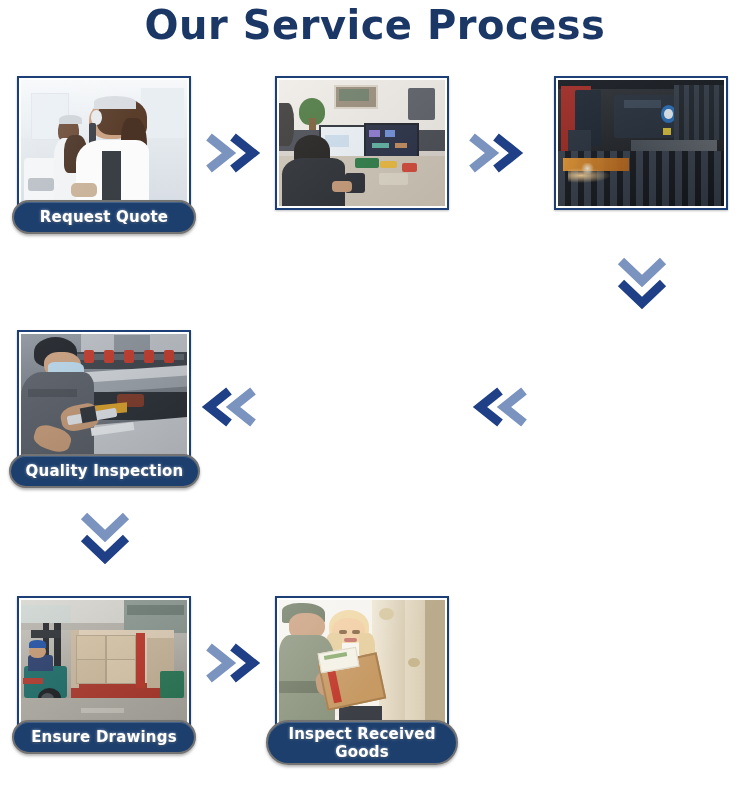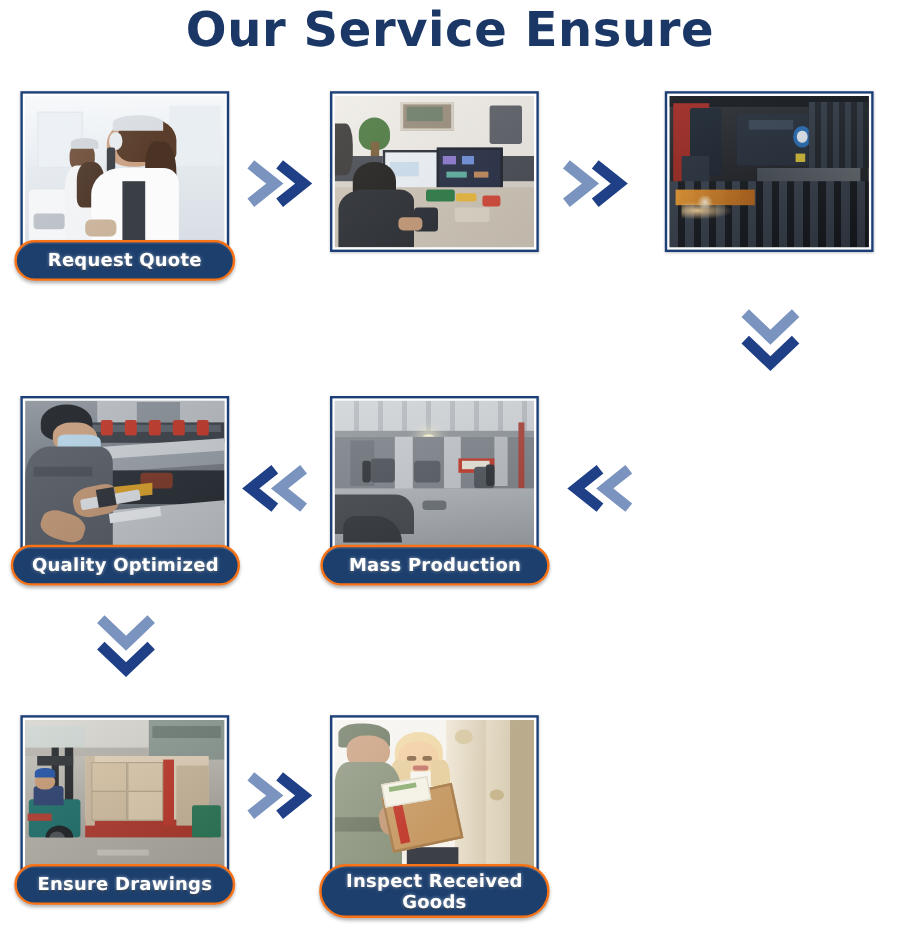--- a/index.html
+++ b/index.html
@@ -30,21 +30,21 @@
     box-shadow:0 1px 2px rgba(0,0,0,.25);
     overflow:hidden;
   }
   .scene{position:absolute;left:2px;top:2px;right:2px;bottom:2px;overflow:hidden;}
   .scene>i{position:absolute;display:block;}
 
   
   .pill{
     position:absolute;box-sizing:border-box;
     background:#1c3f6e;
-    border:2px solid #f97316;
+    border:2px solid #737373;
     border-radius:999px;
     display:flex;align-items:center;justify-content:center;
     text-align:center;
     box-shadow:0 2px 3px rgba(0,0,0,.3), inset 0 1px 0 rgba(255,255,255,.18);
   }
   .pill span{
     color:#ffffff;font-weight:bold;
     font-family:"DejaVu Sans","Liberation Sans",sans-serif;
     font-size:15px;line-height:18px;letter-spacing:.2px;
     text-shadow:0 0 3px rgba(255,255,255,.55), 0 1px 1px rgba(0,0,0,.4);
@@ -53,21 +53,21 @@
 
   
   .arrow{position:absolute;}
   .arrow svg{display:block;overflow:visible;}
 </style>
 </head>
 <body>
 
 <div id="board">
 
-  <div class="title">Our Service Ensure</div>
+  <div class="title">Our Service Process</div>
 
   <div class="card" style="left:17px;top:76px;width:174px;height:180px;">
     <div class="photo" style="width:174px;height:134px;">
       <div class="scene" style="background:linear-gradient(180deg,#eef1f4 0%,#e2e7ec 55%,#d7dde4 100%);">
         <i style="left:0;top:0;width:100%;height:46%;background:linear-gradient(180deg,#f6f8fa,#e6ebf0);"></i>
         <i style="left:6%;top:10%;width:22%;height:36%;background:#eaeff4;border:1px solid #dfe5eb;"></i>
         <i style="left:72%;top:6%;width:26%;height:40%;background:#e9eef3;"></i>
         <i style="left:2%;top:62%;width:30%;height:38%;background:#f3f5f7;border-radius:4px 8px 0 0;"></i>
         <i style="left:4%;top:78%;width:16%;height:10%;background:#b9bfc6;border-radius:3px;"></i>
 
@@ -198,61 +198,31 @@
         <i style="left:4%;top:44%;width:30%;height:6%;background:#4a5058;"></i>
         <i style="left:24%;top:56%;width:22%;height:20%;background:#c49a78;border-radius:40% 30% 30% 40%;transform:rotate(-12deg);"></i>
         <i style="left:8%;top:74%;width:22%;height:18%;background:#c49a78;border-radius:40%;transform:rotate(18deg);"></i>
         <i style="left:28%;top:62%;width:30%;height:7%;background:#dfe3e8;transform:rotate(-10deg);border-radius:2px;"></i>
         <i style="left:36%;top:58%;width:9%;height:12%;background:#2f343b;transform:rotate(-10deg);"></i>
         <i style="left:42%;top:72%;width:26%;height:6%;background:#eceff2;transform:rotate(-8deg);"></i>
         <i style="left:0;top:0;width:100%;height:100%;background:linear-gradient(150deg,rgba(255,255,255,.07),rgba(0,0,0,.16));"></i>
       </div>
     </div>
     <div class="pill" style="left:-8px;top:124px;width:191px;height:34px;">
-      <span>Quality Optimized</span>
+      <span>Quality Inspection</span>
     </div>
   </div>
 
   <div class="arrow" style="left:203px;top:385px;width:60px;height:44px;">
     <svg width="60" height="44" viewBox="0 0 60 44">
       <polyline points="26,6 6,22 26,38" fill="none" stroke="#1f3f87" stroke-width="9"></polyline>
       <polyline points="50,6 30,22 50,38" fill="none" stroke="#7a93bf" stroke-width="9"></polyline>
     </svg>
   </div>
 
-  <div class="card" style="left:275px;top:330px;width:174px;height:180px;">
-    <div class="photo" style="width:174px;height:134px;">
-      <div class="scene" style="background:linear-gradient(180deg,#b9bdc2 0%,#a9aeb4 40%,#9aa0a6 100%);">
-        <i style="left:0;top:0;width:100%;height:24%;background:repeating-linear-gradient(90deg,#cfd3d7 0 16px,#b6bbc0 16px 20px);"></i>
-        <i style="left:0;top:20%;width:100%;height:4%;background:#8f959b;"></i>
-        <i style="left:44%;top:22%;width:6%;height:5%;background:#fdf6d8;border-radius:50%;box-shadow:0 0 10px 4px rgba(255,250,210,.7);"></i>
-        <i style="left:0;top:24%;width:100%;height:36%;background:#7e848b;"></i>
-        <i style="left:8%;top:26%;width:12%;height:30%;background:#6e747b;"></i>
-        <i style="left:30%;top:24%;width:9%;height:36%;background:#c6cacf;"></i>
-        <i style="left:55%;top:24%;width:8%;height:34%;background:#c0c5ca;"></i>
-        <i style="left:80%;top:24%;width:7%;height:32%;background:#b9bec3;"></i>
-        <i style="left:92%;top:14%;width:3%;height:44%;background:#a8453c;"></i>
-        <i style="left:62%;top:38%;width:18%;height:10%;background:#c0392b;"></i>
-        <i style="left:64%;top:40%;width:14%;height:5%;background:#e8e4d8;"></i>
-        <i style="left:18%;top:38%;width:12%;height:16%;background:#4d535a;border-radius:3px;"></i>
-        <i style="left:40%;top:40%;width:13%;height:14%;background:#565c63;border-radius:3px;"></i>
-        <i style="left:70%;top:44%;width:10%;height:14%;background:#4f555c;border-radius:3px;"></i>
-        <i style="left:14%;top:40%;width:4%;height:14%;background:#2e3338;border-radius:2px;"></i>
-        <i style="left:76%;top:42%;width:4%;height:14%;background:#2d3237;border-radius:2px;"></i>
-        <i style="left:0;top:58%;width:100%;height:42%;background:linear-gradient(180deg,#b0b5ba,#9ba0a6);"></i>
-        <i style="left:0;top:62%;width:40%;height:26%;background:#43484e;border-radius:0 16px 0 0;"></i>
-        <i style="left:4%;top:76%;width:30%;height:18%;background:#32373c;border-radius:10px 22px 0 0;"></i>
-        <i style="left:44%;top:66%;width:12%;height:6%;background:#6a7076;border-radius:3px;"></i>
-        <i style="left:0;top:0;width:100%;height:100%;background:linear-gradient(160deg,rgba(255,255,255,.12),rgba(0,0,0,.1));"></i>
-      </div>
-    </div>
-    <div class="pill" style="left:-8px;top:124px;width:191px;height:34px;">
-      <span>Mass Production</span>
-    </div>
-  </div>
 
   <div class="arrow" style="left:474px;top:385px;width:60px;height:44px;">
     <svg width="60" height="44" viewBox="0 0 60 44">
       <polyline points="26,6 6,22 26,38" fill="none" stroke="#1f3f87" stroke-width="9"></polyline>
       <polyline points="50,6 30,22 50,38" fill="none" stroke="#7a93bf" stroke-width="9"></polyline>
     </svg>
   </div>
 
 
   <div class="arrow" style="left:78px;top:510px;width:54px;height:62px;">

